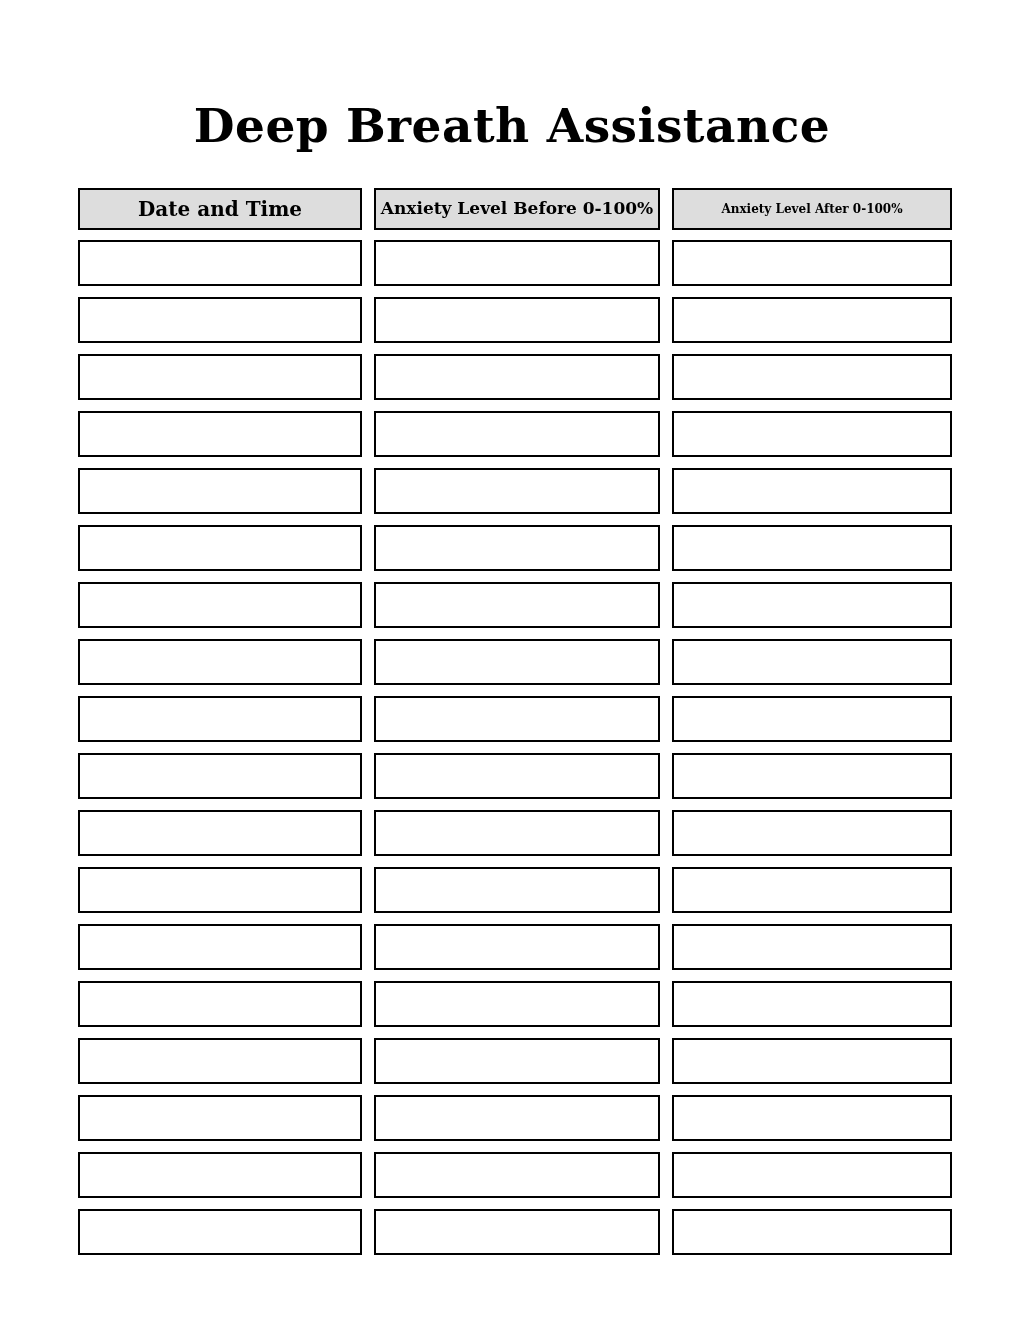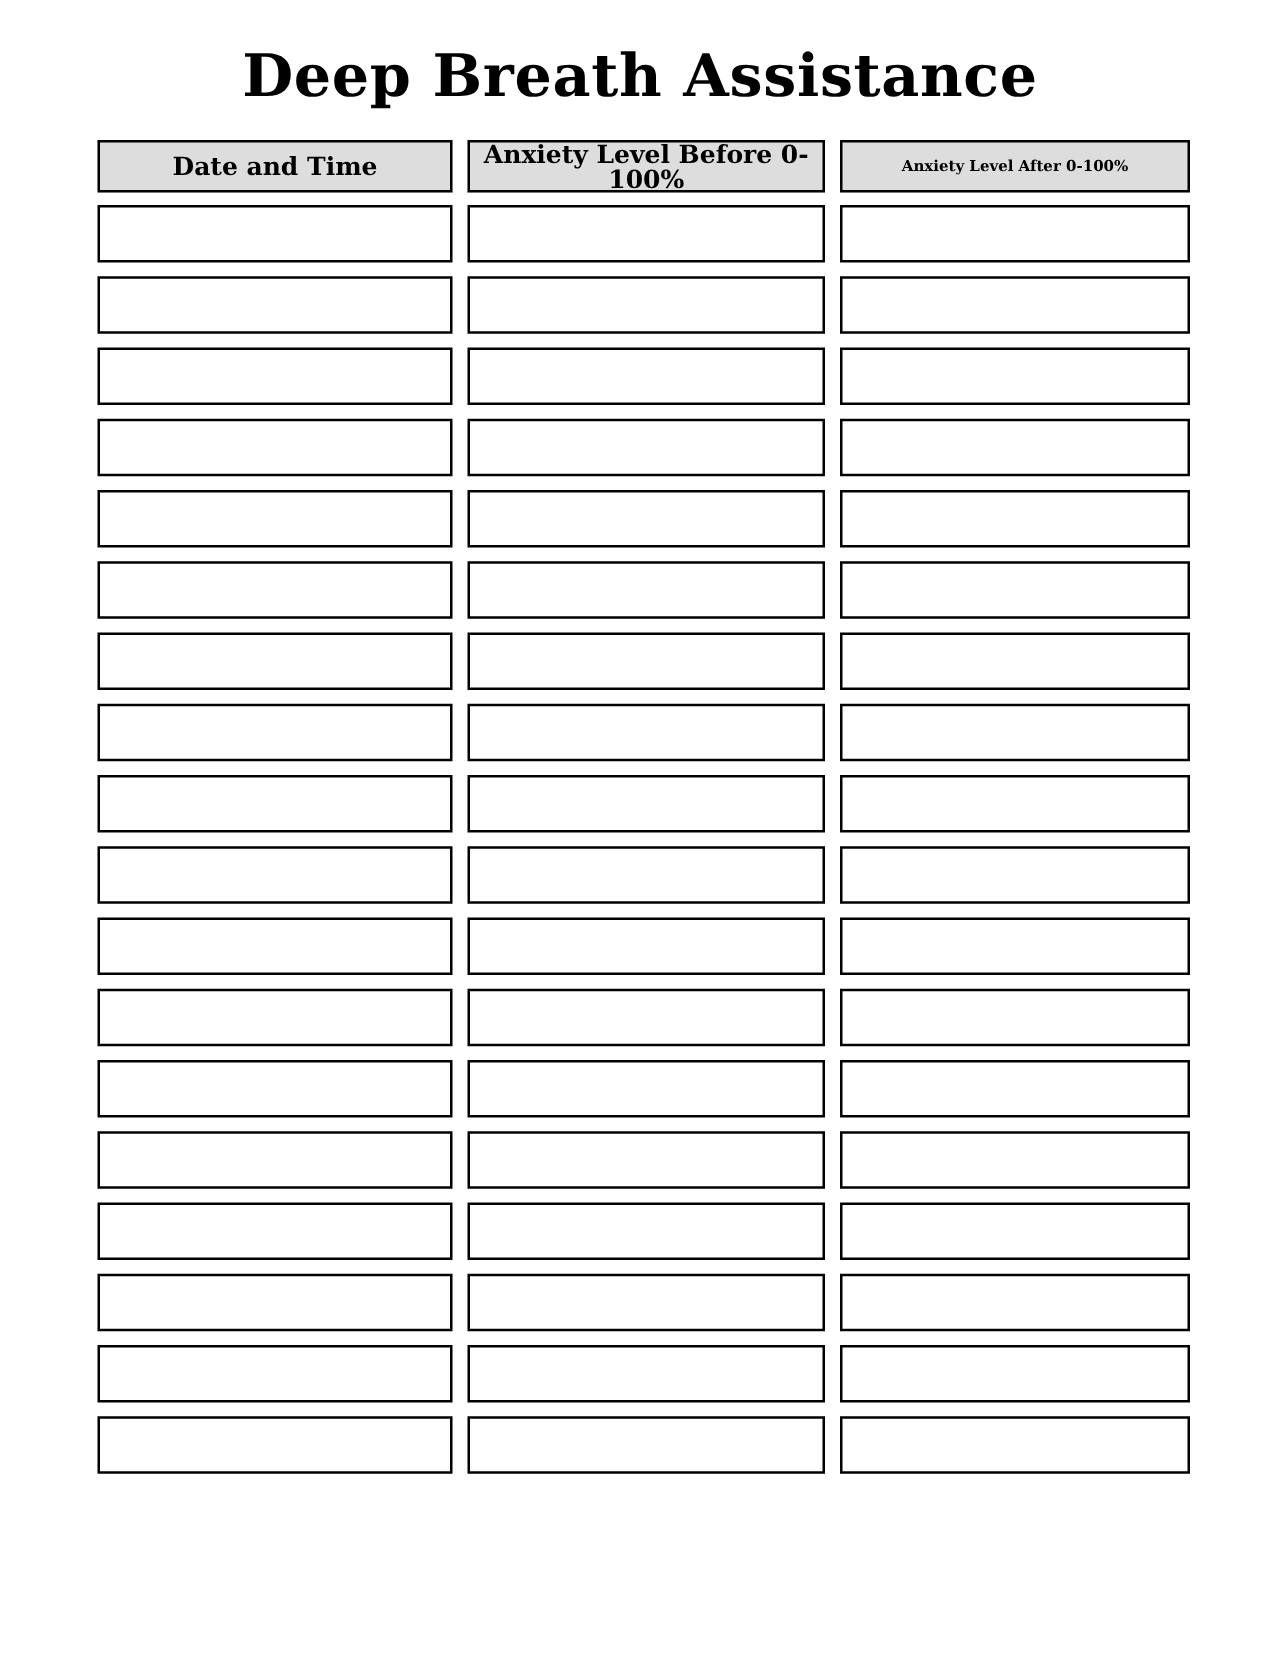--- a/index.html
+++ b/index.html
@@ -20,26 +20,26 @@
     height: 1326px;
     box-sizing: border-box;
   }
   .title {
     text-align: center;
     font-family: "DejaVu Serif", serif;
     font-weight: bold;
     font-size: 47px;
     letter-spacing: 0.5px;
     margin: 0;
-    padding-top: 36px;
+    padding-top: 100px;
     padding-bottom: 0;
     line-height: 1.1;
   }
   .table-wrap {
-    margin-top: 24px;
+    margin-top: 36px;
     padding-left: 78px;
   }
   .row {
     display: flex;
     gap: 12px;
     margin-bottom: 10px;
   }
   .cell {
     box-sizing: border-box;
     border: 2px solid #000000;
@@ -57,21 +57,21 @@
     background: #dddddd;
     height: 42px;
   }
   .header-label {
     font-family: "DejaVu Serif", serif;
     font-weight: bold;
     font-size: 17px;
     line-height: 1;
   }
   .header-row .col-0 .header-label { font-size: 20px; }
-  .header-row .col-1 .header-label { font-size: 20px; }
+  .header-row .col-1 .header-label { font-size: 17px; }
   .header-row .col-2 .header-label { font-size: 12px; }
   .body-row .cell { height: 46px; }
   .body-row { margin-bottom: 11px; }
 </style>
 </head>
 <body>
 
 <div class="page">
 
   <h1 class="title">Deep Breath Assistance</h1>

